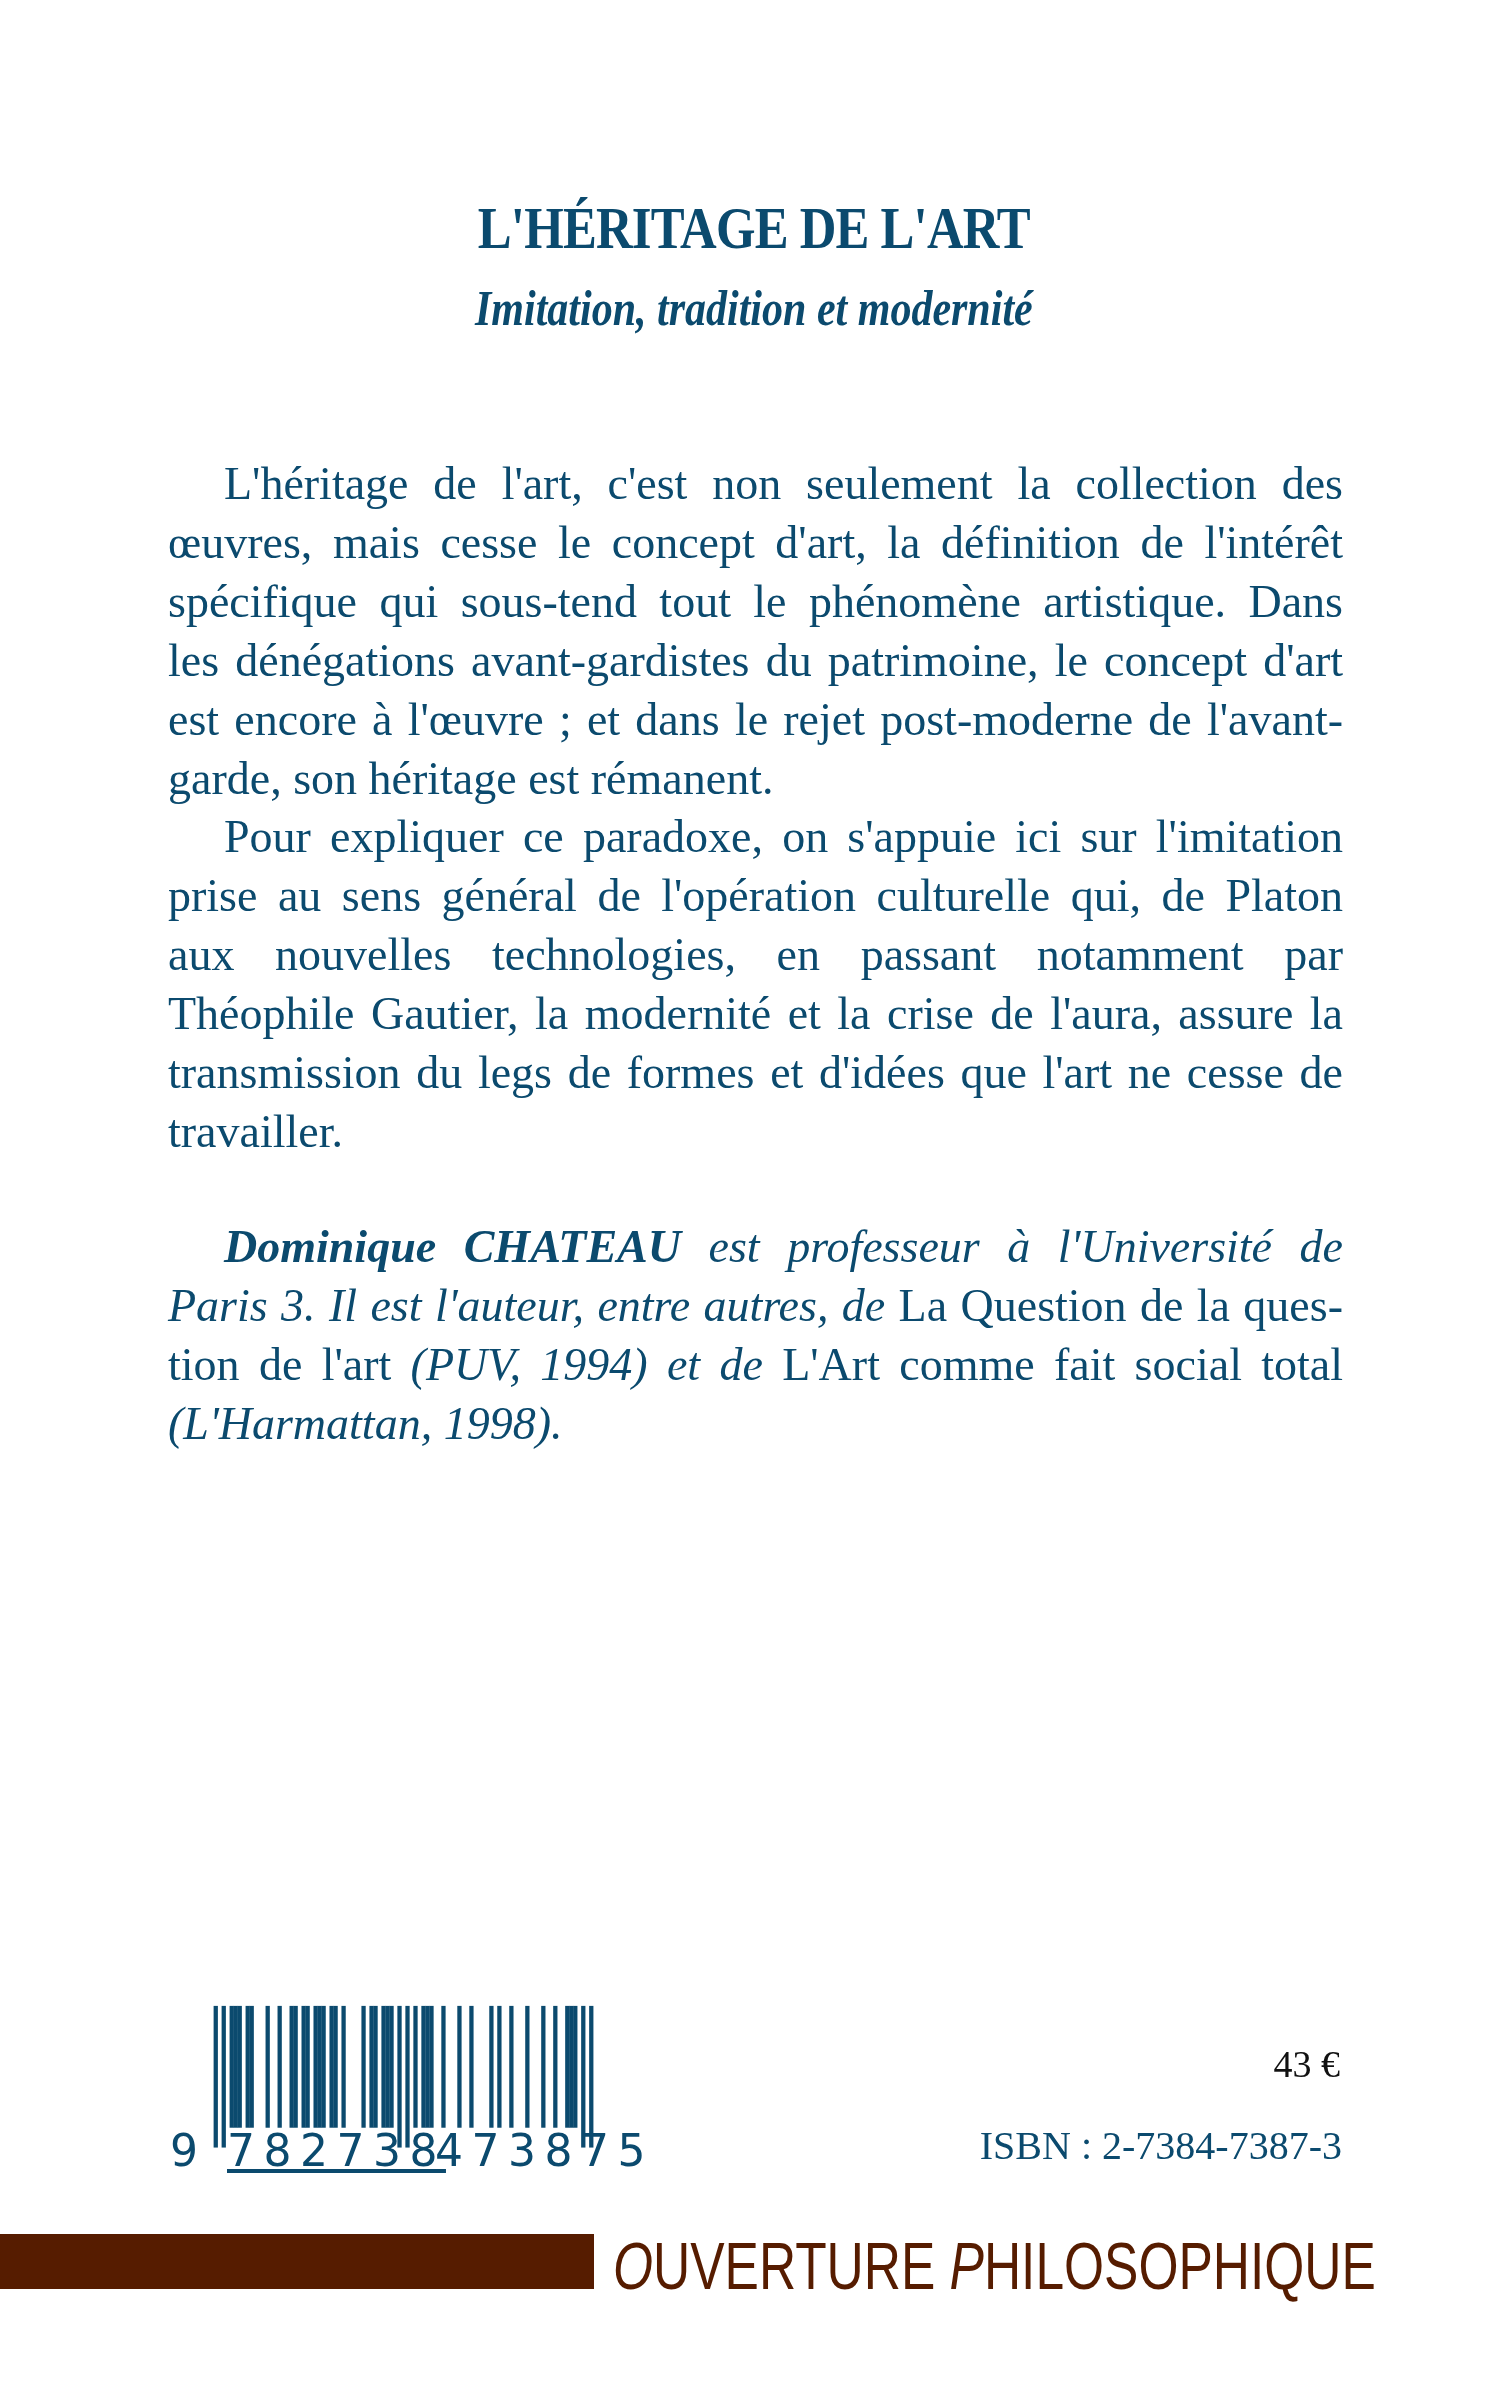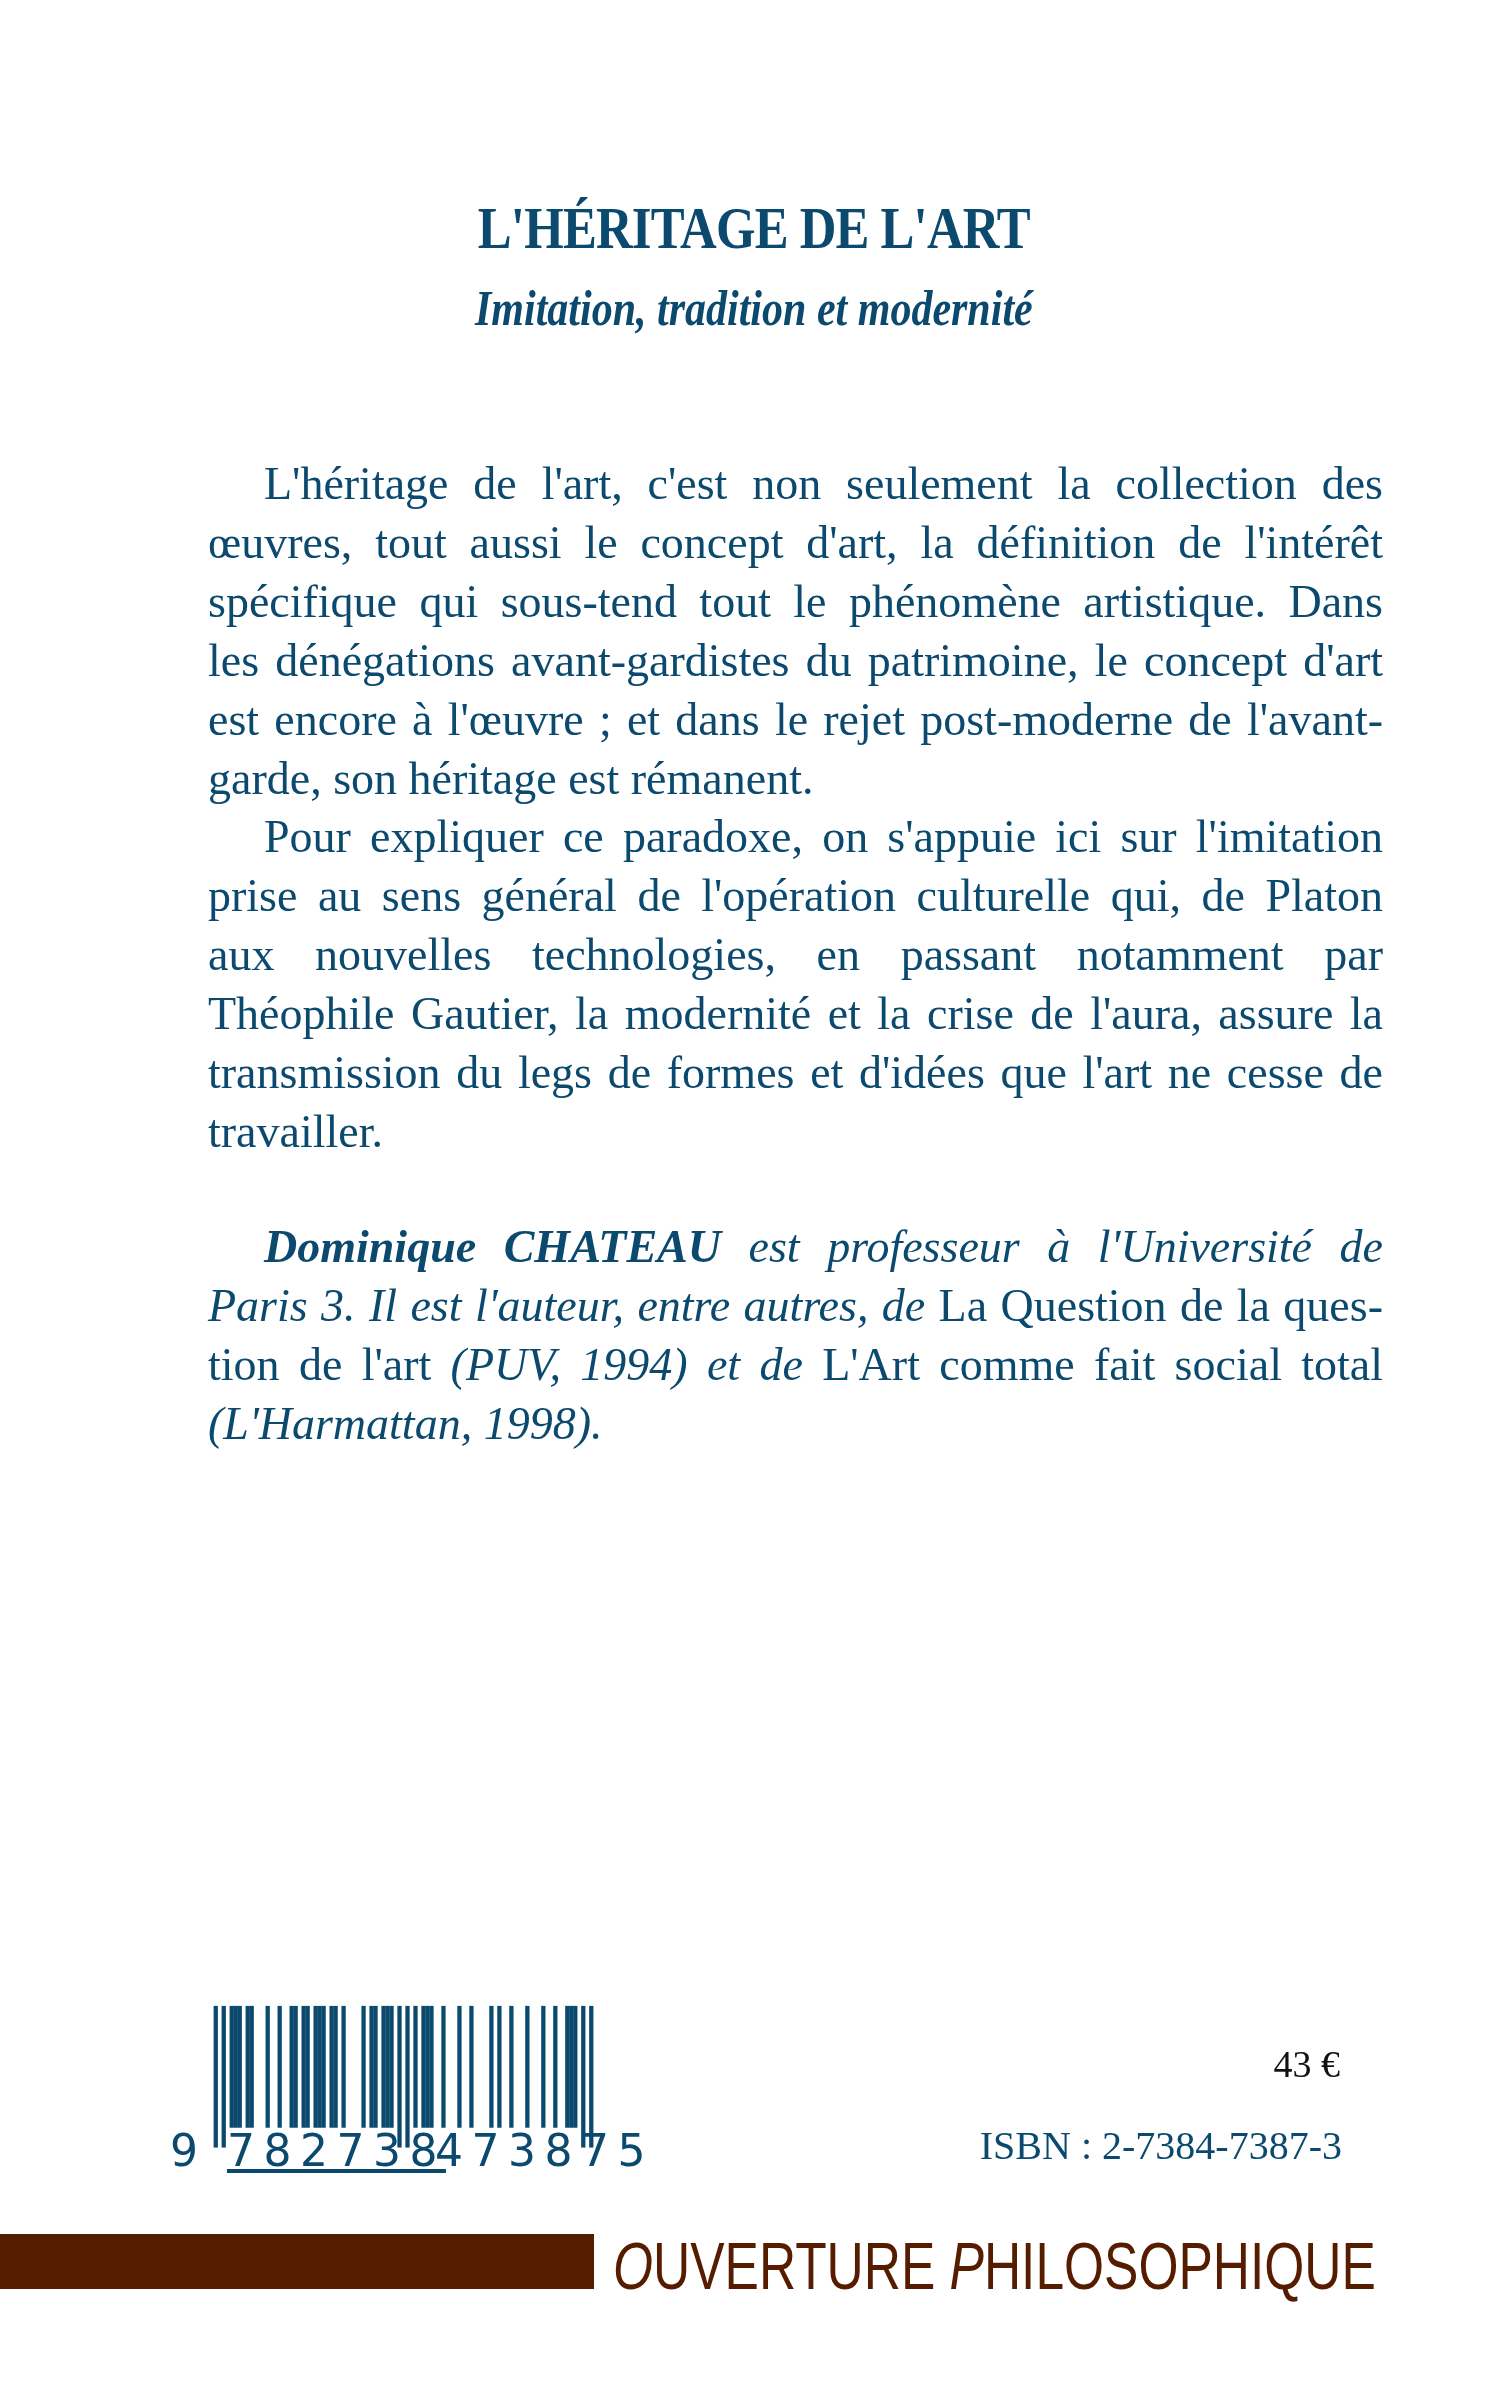--- a/index.html
+++ b/index.html
@@ -15,21 +15,20 @@
       transform: scaleX(0.86); transform-origin: 753px 0;
     }
     .subtitle {
       position: absolute; left: 0; width: 1508px; top: 280px;
       text-align: center; font-weight: bold; font-style: italic; font-size: 50px; line-height: 57px;
       transform: scaleX(0.84); transform-origin: 753px 0;
     }
     .body {
       position: absolute; left: 168px; width: 1175px;
       font-size: 46px;
-      margin-left: 40px;
     }
     .line {
       height: 59px; line-height: 59px; white-space: nowrap;
       text-align: justify; text-align-last: justify;
       overflow: visible;
     }
     .line.last { text-align: left; text-align-last: left; }
     .line.indent { padding-left: 56px; }
     .line > span { white-space: normal; }
     .it { font-style: italic; }
@@ -67,21 +66,21 @@
     .brand-text .it { font-style: italic; }
   </style>
 </head>
 <body style="color: rgb(11, 74, 110);">
 
 <div class="title">L'HÉRITAGE DE L'ART</div>
 <div class="subtitle">Imitation, tradition et modernité</div>
 
 <div class="body" id="p1">
   <div class="line indent"><span>L'héritage de l'art, c'est non seulement la collection des</span></div>
-  <div class="line"><span>œuvres, tout aussi le concept d'art, la définition de l'intérêt</span></div>
+  <div class="line"><span>œuvres, mais cesse le concept d'art, la définition de l'intérêt</span></div>
   <div class="line"><span>spécifique qui sous-tend tout le phénomène artistique. Dans</span></div>
   <div class="line"><span>les dénégations avant-gardistes du patrimoine, le concept d'art</span></div>
   <div class="line"><span>est encore à l'œuvre ; et dans le rejet post-moderne de l'avant-</span></div>
   <div class="line last"><span>garde, son héritage est rémanent.</span></div>
 </div>
 
 <div class="body" id="p2">
   <div class="line indent"><span>Pour expliquer ce paradoxe, on s'appuie ici sur l'imitation</span></div>
   <div class="line"><span>prise au sens général de l'opération culturelle qui, de Platon</span></div>
   <div class="line"><span>aux nouvelles technologies, en passant notamment par</span></div>

